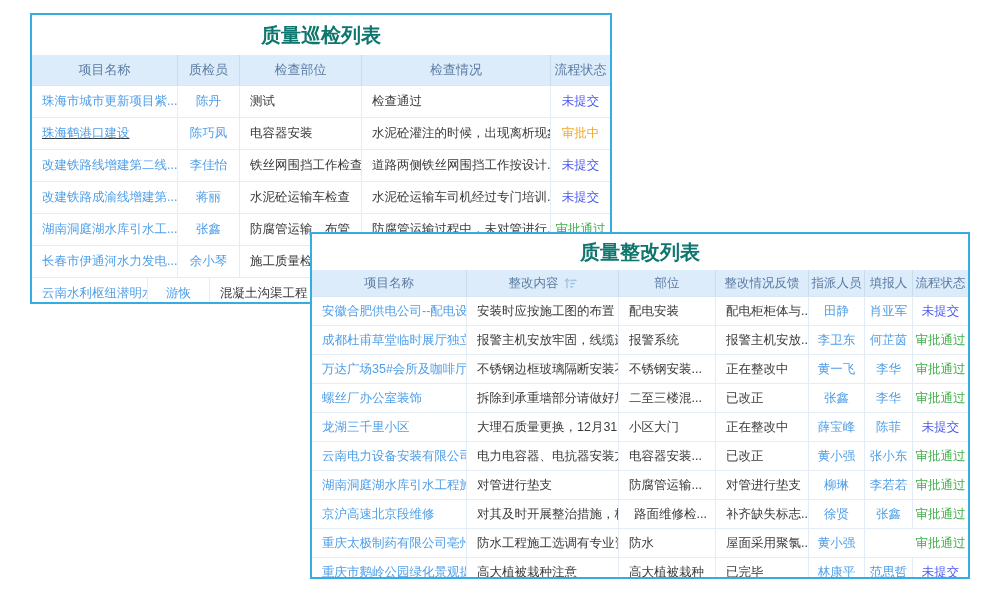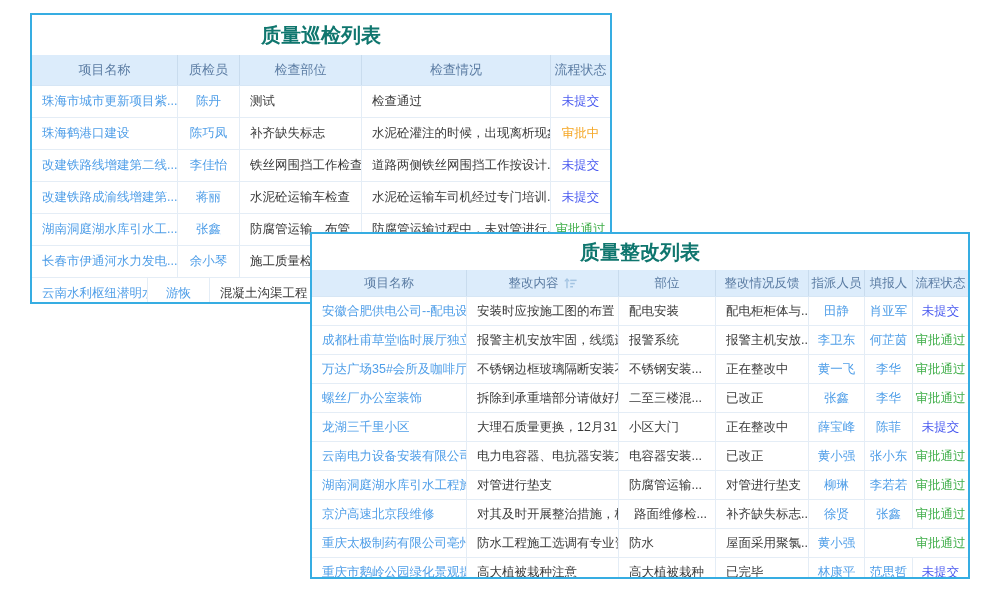--- a/index.html
+++ b/index.html
@@ -80,28 +80,28 @@
           <span>测试</span>
         </div>
         <div class="t-cell align-left" style="width: 189px;">
           <span>检查通过</span>
         </div>
         <div class="t-cell align-center" style="width: 59px;">
           <span class="cell-status" style="color: rgb(74, 90, 240);">未提交</span>
         </div>
       </div>
       <div class="t-row">
-        <div class="t-cell align-left" style="width: 146px;">
+        <div class="t-cell align-left" style="width: 146px; text-decoration: underline;">
           <span class="cell-link">珠海鹤港口建设</span>
         </div>
         <div class="t-cell align-center" style="width: 62px;">
           <span class="cell-link">陈巧凤</span>
         </div>
         <div class="t-cell align-left" style="width: 122px;">
-          <span>补齐缺失标志</span>
+          <span>电容器安装</span>
         </div>
         <div class="t-cell align-left" style="width: 189px;">
           <span>水泥砼灌注的时候，出现离析现象</span>
         </div>
         <div class="t-cell align-center" style="width: 59px;">
           <span class="cell-status" style="color: rgb(245, 166, 35);">审批中</span>
         </div>
       </div>
       <div class="t-row">
         <div class="t-cell align-left" style="width: 146px;">

